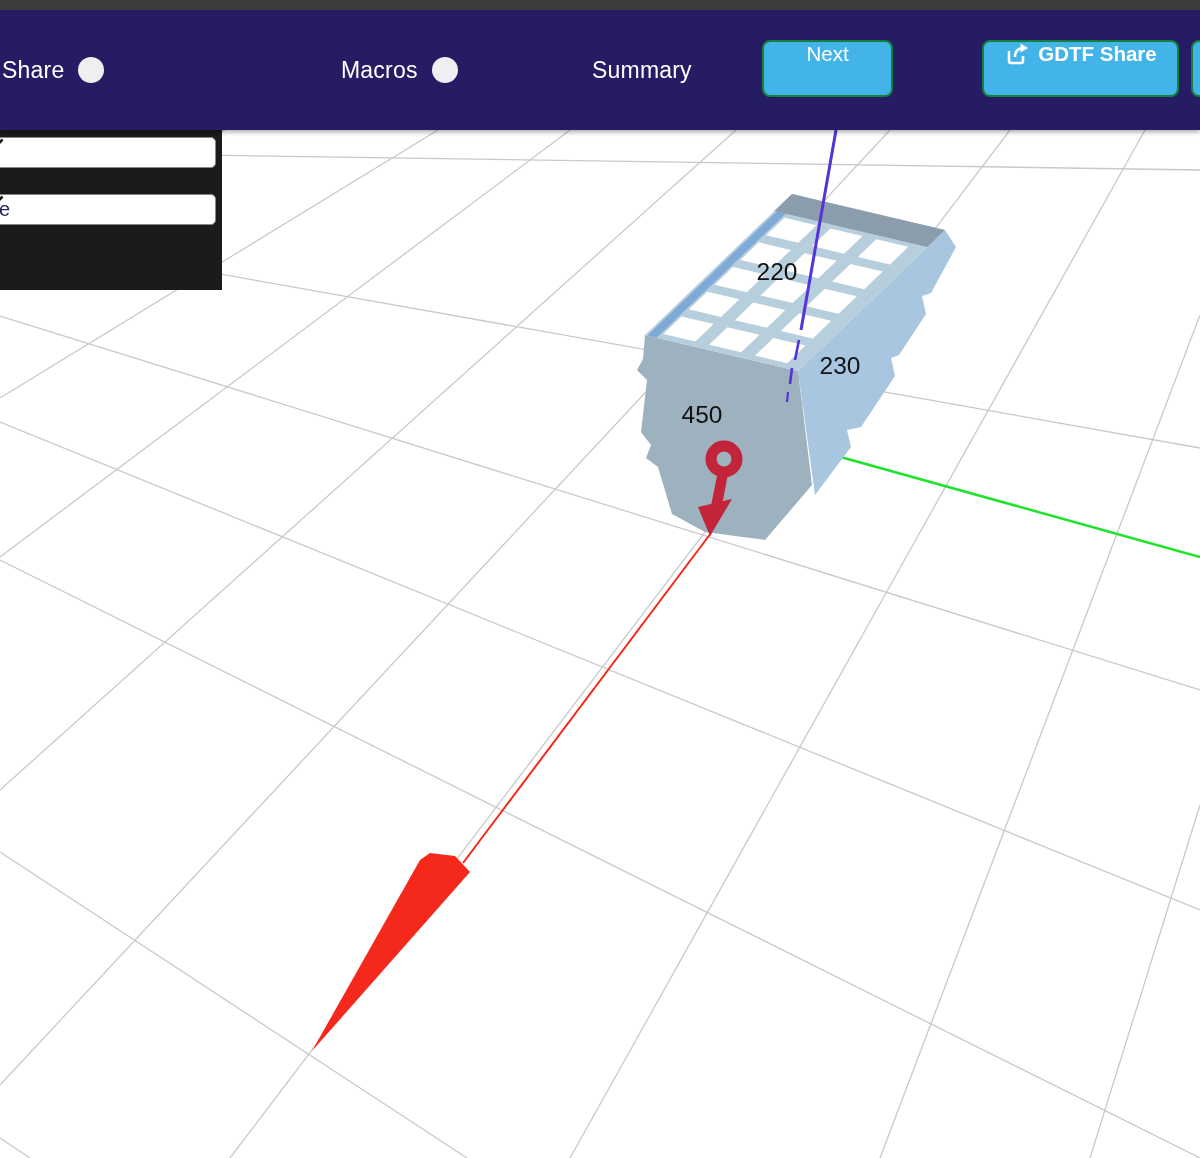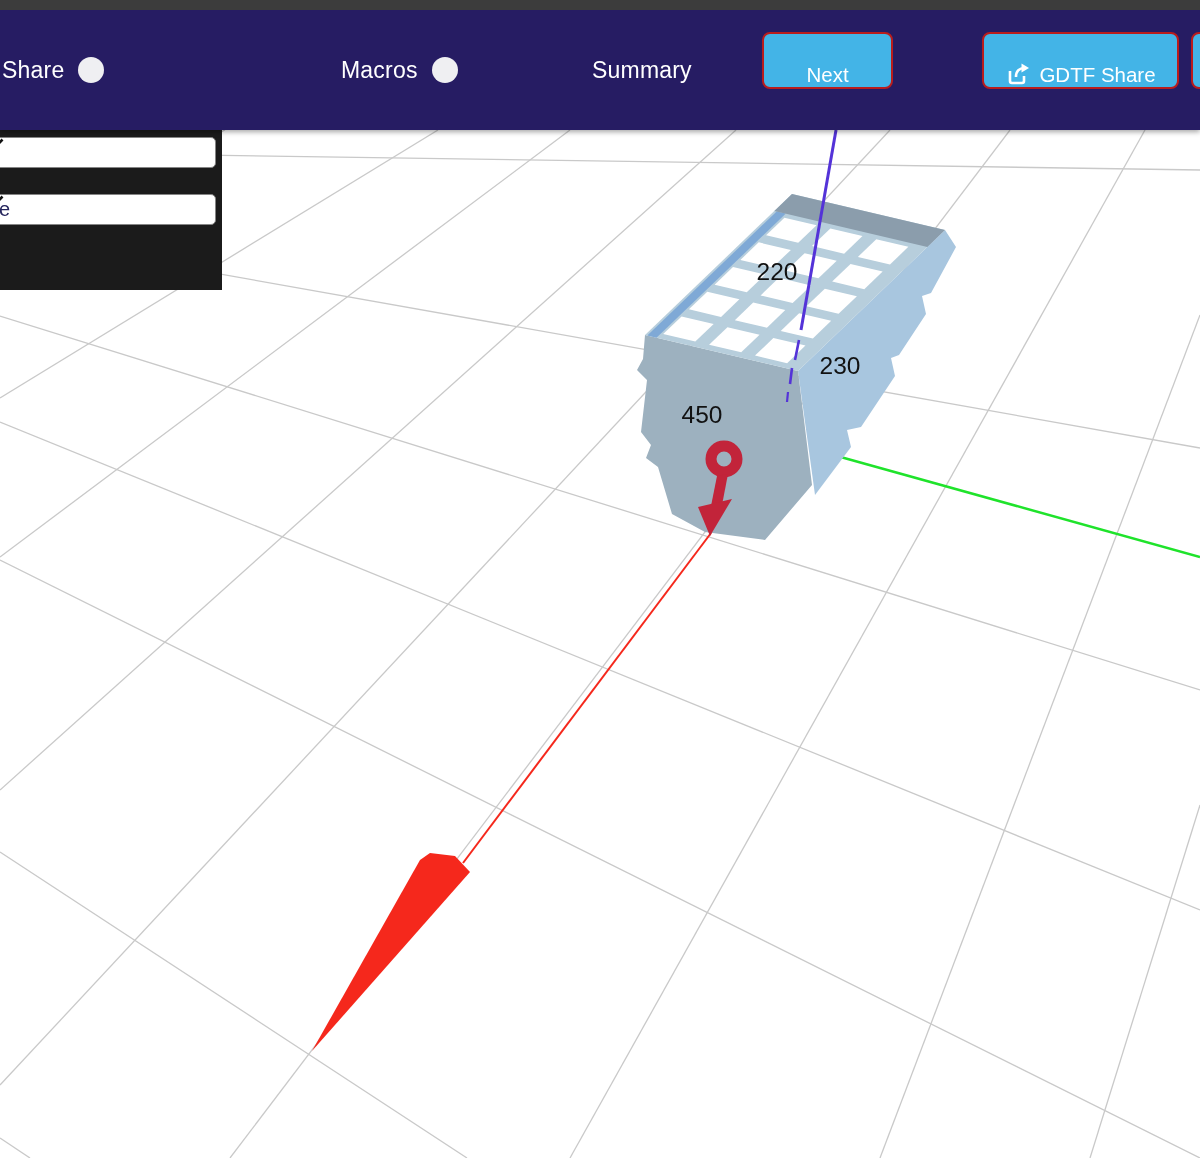--- a/index.html
+++ b/index.html
@@ -14,24 +14,24 @@
   .header{
     position:absolute;left:0;top:0;width:1200px;height:130px;
     background:#261c63;z-index:30;box-shadow:0 2px 5px rgba(0,0,0,.35);
   }
   .navitem{
     position:absolute;top:10px;height:120px;display:flex;align-items:center;gap:14px;
     color:#ffffff;font-size:23px;font-weight:500;letter-spacing:.2px;cursor:pointer;white-space:nowrap;
   }
   .nav-dot{width:26px;height:26px;border-radius:50%;background:#efeff2;flex:0 0 auto;}
   .hbtn{
-    position:absolute;top:32px;height:57px;box-sizing:border-box;
-    background:#43b4e7;border:2px solid #b91c1c;border-radius:8px;
+    position:absolute;top:40px;height:57px;box-sizing:border-box;
+    background:#43b4e7;border:2px solid #15803d;border-radius:8px;
     color:#fff;font-size:20.5px;font-weight:500;
-    display:flex;align-items:flex-end;justify-content:center;gap:9px;cursor:pointer;
+    display:flex;align-items:flex-start;justify-content:center;gap:9px;cursor:pointer;
   }
   .hbtn svg{display:block;}
   
   .viewport{position:absolute;left:0;top:130px;width:1200px;height:1028px;background:#fff;}
   .viewport svg{position:absolute;left:0;top:0;}
   
   .panel{
     position:absolute;left:0;top:0;width:222px;height:160px;background:#1b1b1b;z-index:20;
   }
   .fselect{
@@ -61,21 +61,21 @@
     <span class="nav-dot"></span>
   </div>
   <div class="navitem" style="left:592px;">
     <span>Summary</span>
   </div>
 
   <div class="hbtn" style="left:762px;width:131px;">
     <span>Next</span>
   </div>
 
-  <div class="hbtn" style="left:982px;width:197px;">
+  <div class="hbtn" style="left:982px;width:197px;font-weight:bold;">
     <span>
       <svg width="25" height="25" viewBox="0 0 25 25">
         <path d="M5 9 v10 a2 2 0 0 0 2 2 h10 a2 2 0 0 0 2 -2 v-5" fill="none" stroke="#ffffff" stroke-width="2.6"></path>
         <path d="M11 15 c0 -6 3.5 -9 8.5 -9" fill="none" stroke="#ffffff" stroke-width="2.6"></path>
         <path d="M16.5 1.5 L24 6 L16.5 10.5 Z" fill="#ffffff"></path>
       </svg>
     </span>
     <span>GDTF Share</span>
   </div>
 

